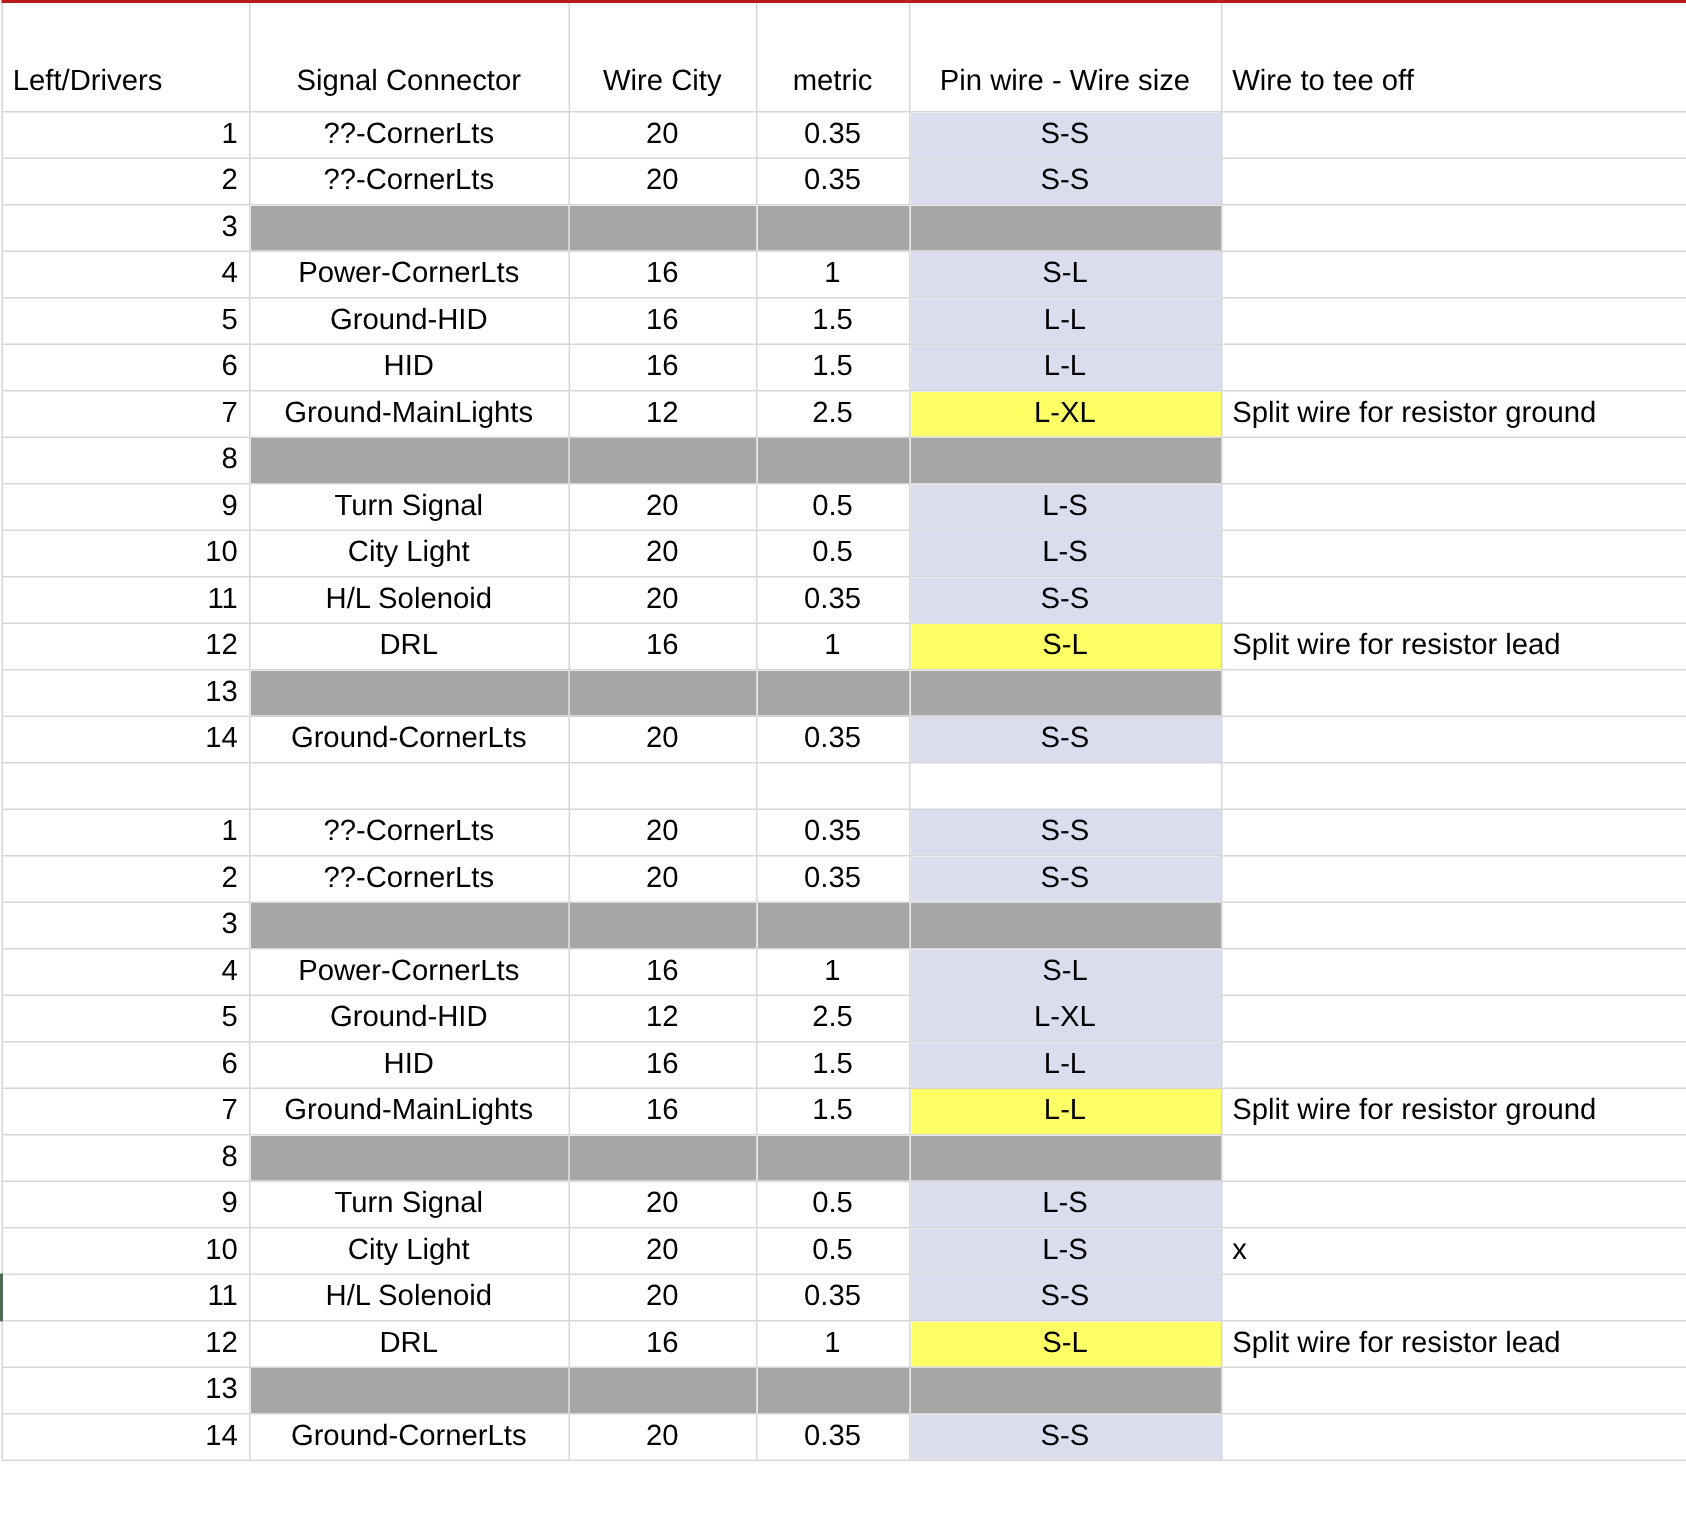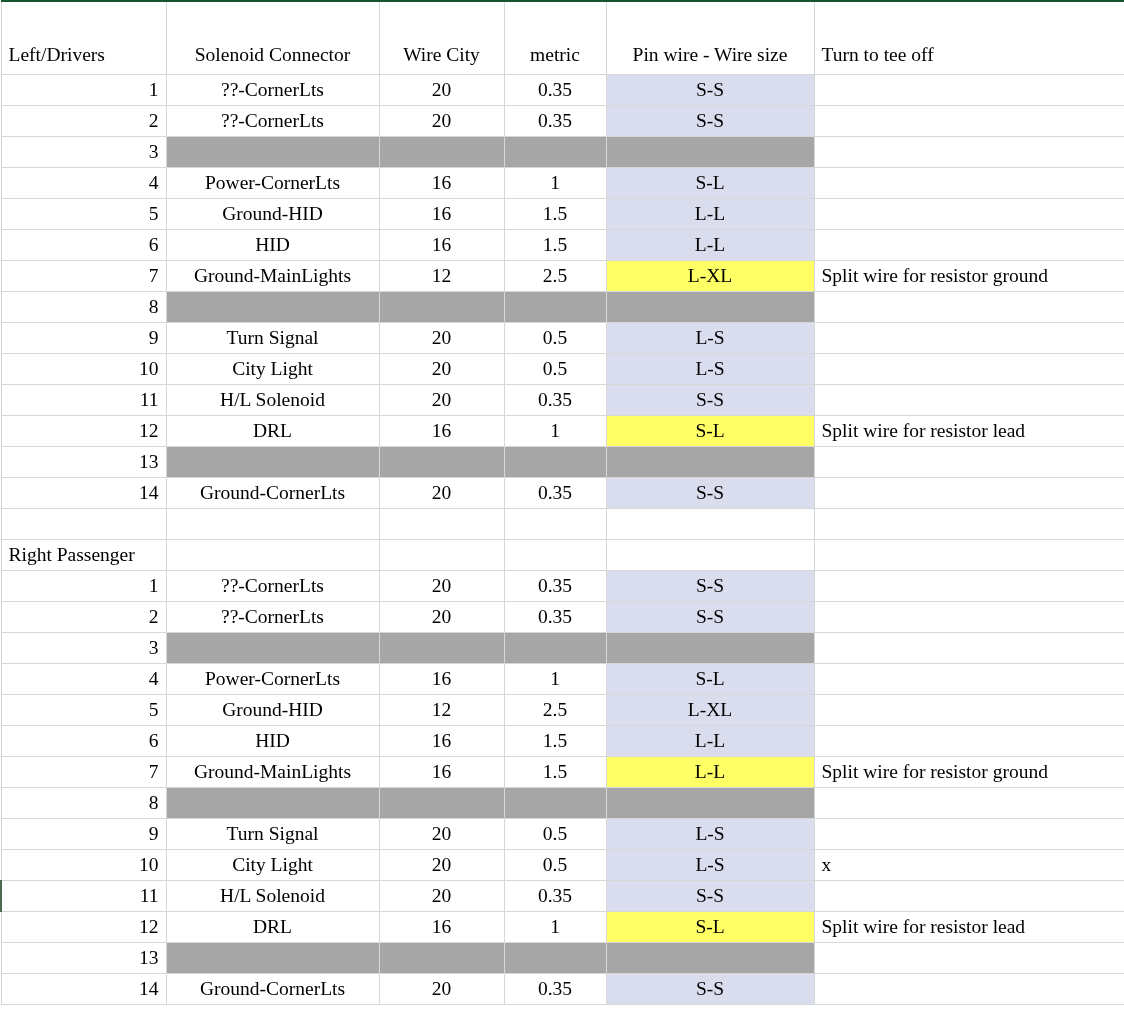--- a/index.html
+++ b/index.html
@@ -19,23 +19,22 @@
     width: 1124px;
     height: 1022px;
     position: relative;
     box-sizing: border-box;
   }
 
   table.grid {
     border-collapse: collapse;
     table-layout: fixed;
     width: 1124px;
-    border-top: 2px solid #14532d;
+    border-top: 2px solid #b91c1c;
     border-left: 1px solid #d4d4d4;
-    font-family: Liberation Serif, serif;
   }
 
   table.grid col.c-idx    { width: 165px; }
   table.grid col.c-harn   { width: 213px; }
   table.grid col.c-wire   { width: 125px; }
   table.grid col.c-metric { width: 102px; }
   table.grid col.c-pin    { width: 208px; }
   table.grid col.c-tee    { width: 311px; }
 
   table.grid td {
@@ -84,25 +83,25 @@
       <col class="c-idx">
         <col class="c-harn">
         <col class="c-wire">
       <col class="c-metric">
         <col class="c-pin">
         <col class="c-tee">
     </colgroup>
     <tbody id="grid-body">
         <tr class="header-row">
           <td class="a-left">Left/Drivers</td>
-          <td class="a-center">Solenoid Connector</td>
+          <td class="a-center">Signal Connector</td>
           <td class="a-center">Wire City</td>
           <td class="a-center">metric</td>
           <td class="a-center">Pin wire - Wire size</td>
-          <td class="a-left">Turn to tee off</td>
+          <td class="a-left">Wire to tee off</td>
         </tr>
         <tr>
           <td class="a-right">1</td>
           <td class="a-center">??-CornerLts</td>
           <td class="a-center">20</td>
           <td class="a-center">0.35</td>
           <td class="a-center fill-blue">S-S</td>
           <td class="a-left"></td>
         </tr>
         <tr>
@@ -211,28 +210,20 @@
         </tr>
         <tr class="spacer-row">
           <td class="a-right"></td>
           <td class="a-center"></td>
           <td class="a-center"></td>
           <td class="a-center"></td>
           <td class="a-center"></td>
           <td class="a-left"></td>
         </tr>
         <tr>
-          <td class="a-left">Right Passenger</td>
-          <td class="a-center"></td>
-          <td class="a-center"></td>
-          <td class="a-center"></td>
-          <td class="a-center"></td>
-          <td class="a-left"></td>
-        </tr>
-        <tr>
           <td class="a-right">1</td>
           <td class="a-center">??-CornerLts</td>
           <td class="a-center">20</td>
           <td class="a-center">0.35</td>
           <td class="a-center fill-blue">S-S</td>
           <td class="a-left"></td>
         </tr>
         <tr>
           <td class="a-right">2</td>
           <td class="a-center">??-CornerLts</td>

